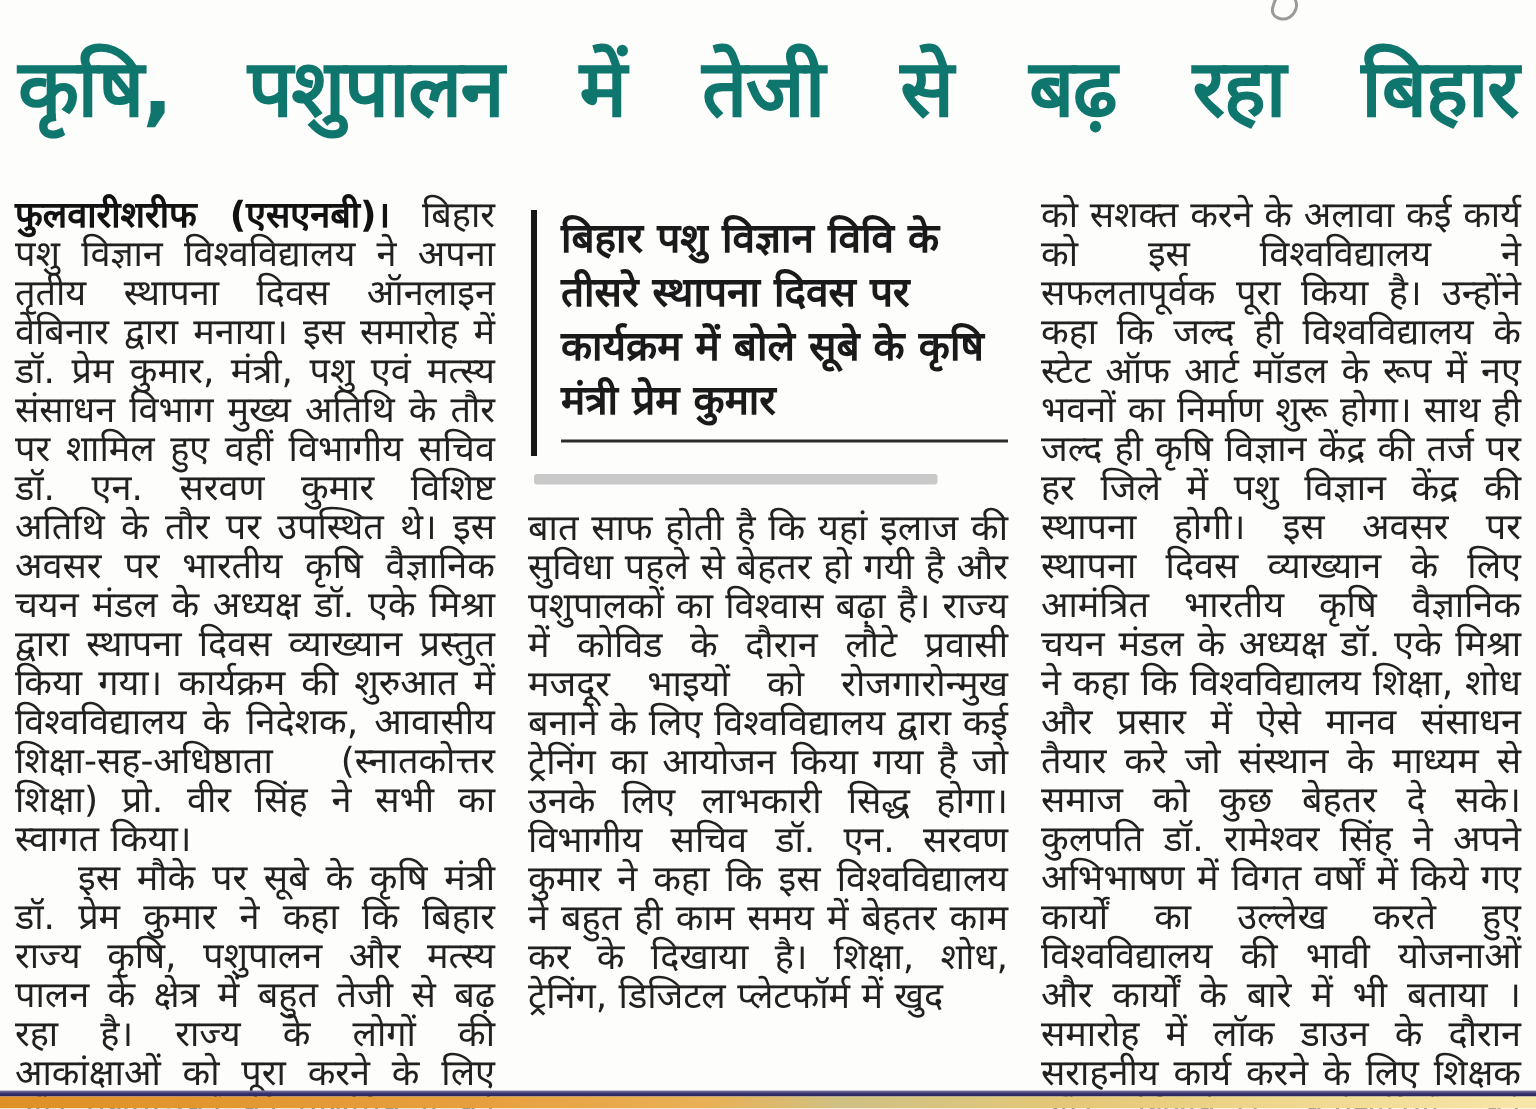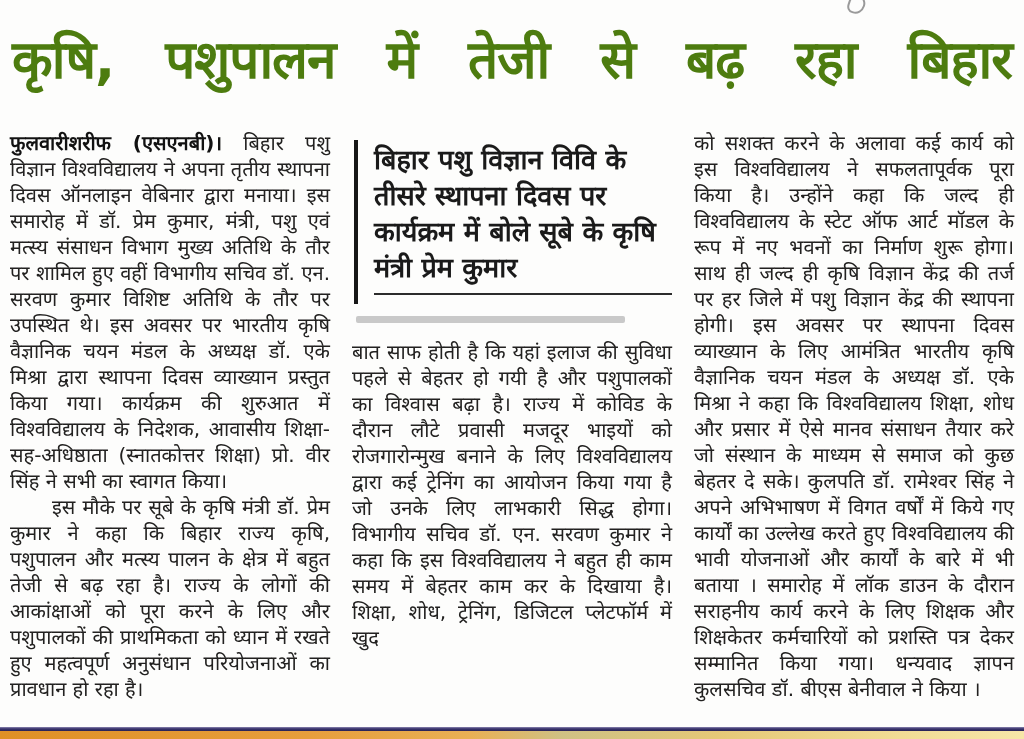--- a/index.html
+++ b/index.html
@@ -19,37 +19,37 @@
     width: 13px; height: 15px;
     border: 2px solid #9a9a9a;
     border-radius: 50% 50% 60% 40%;
     transform: rotate(18deg);
     background: transparent;
   }
 
   .headline {
     position: absolute; top: 24px; left: 12px; right: 12px;
     margin: 0;
-    font-size: 53px; font-weight: 700; color: #4d7c0f;
+    font-size: 53px; font-weight: 700; color: #0f766e;
     line-height: 1.35;
     letter-spacing: -1px;
     text-align: justify;
     text-align-last: justify;
     white-space: nowrap;
   }
 
   .columns {
     position: absolute; top: 130px; left: 10px; right: 10px; bottom: 26px;
     display: flex; gap: 22px;
   }
   .col { flex: 1 1 0; min-width: 0; }
 
   .para {
     margin: 0;
-    font-size: 20px; line-height: 26px;
+    font-size: 24px; line-height: 26px;
     text-align: justify; text-justify: inter-word;
     color: #222120;
   }
   .para + .para { margin-top: 0; }
   .indent { text-indent: 42px; }
   .lead { font-weight: 700; color: #121212; }
 
   .pullquote {
     margin: 10px 0 0 2px;
     border-left: 4px solid #171717;

